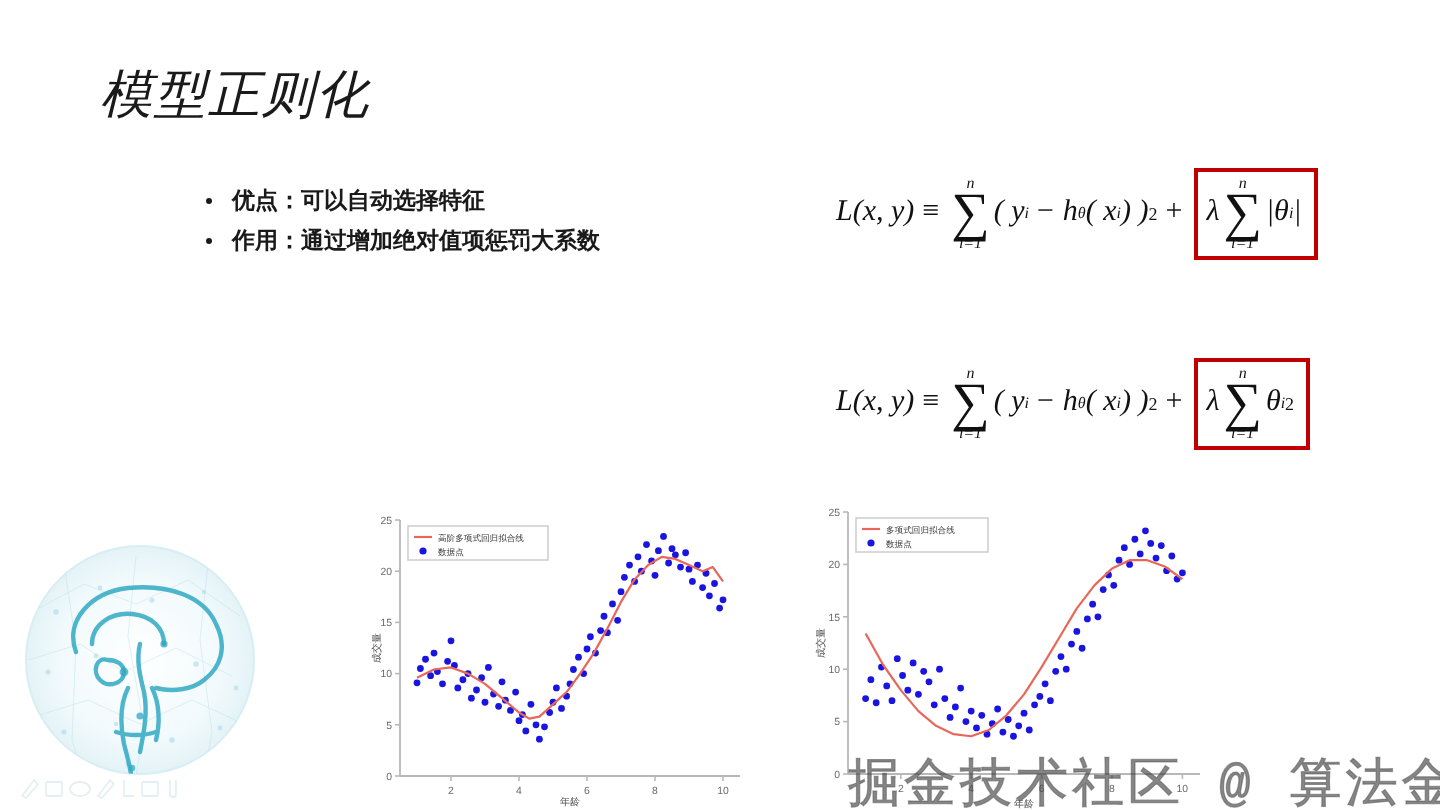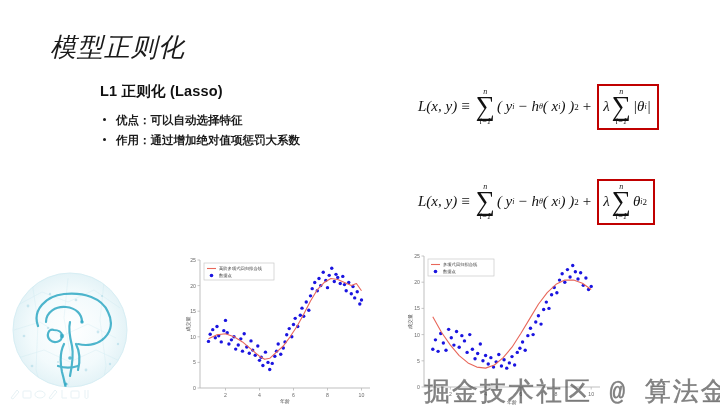--- a/index.html
+++ b/index.html
@@ -88,21 +88,20 @@
   }
 </style>
 </head>
 <body>
 
 <div class="slide">
 
   <div class="page-title">模型正则化</div>
 
   <div class="block block-l1">
-    <div class="block-head">L1 正则化 (Lasso)</div>
     <ul class="bullets">
       <li>优点：可以自动选择特征</li>
       <li>作用：通过增加绝对值项惩罚大系数</li>
     </ul>
   </div>
 
 
   <div class="formula f1">
     <span class="fx">L(x, y)</span>
     <span class="op">≡</span>

